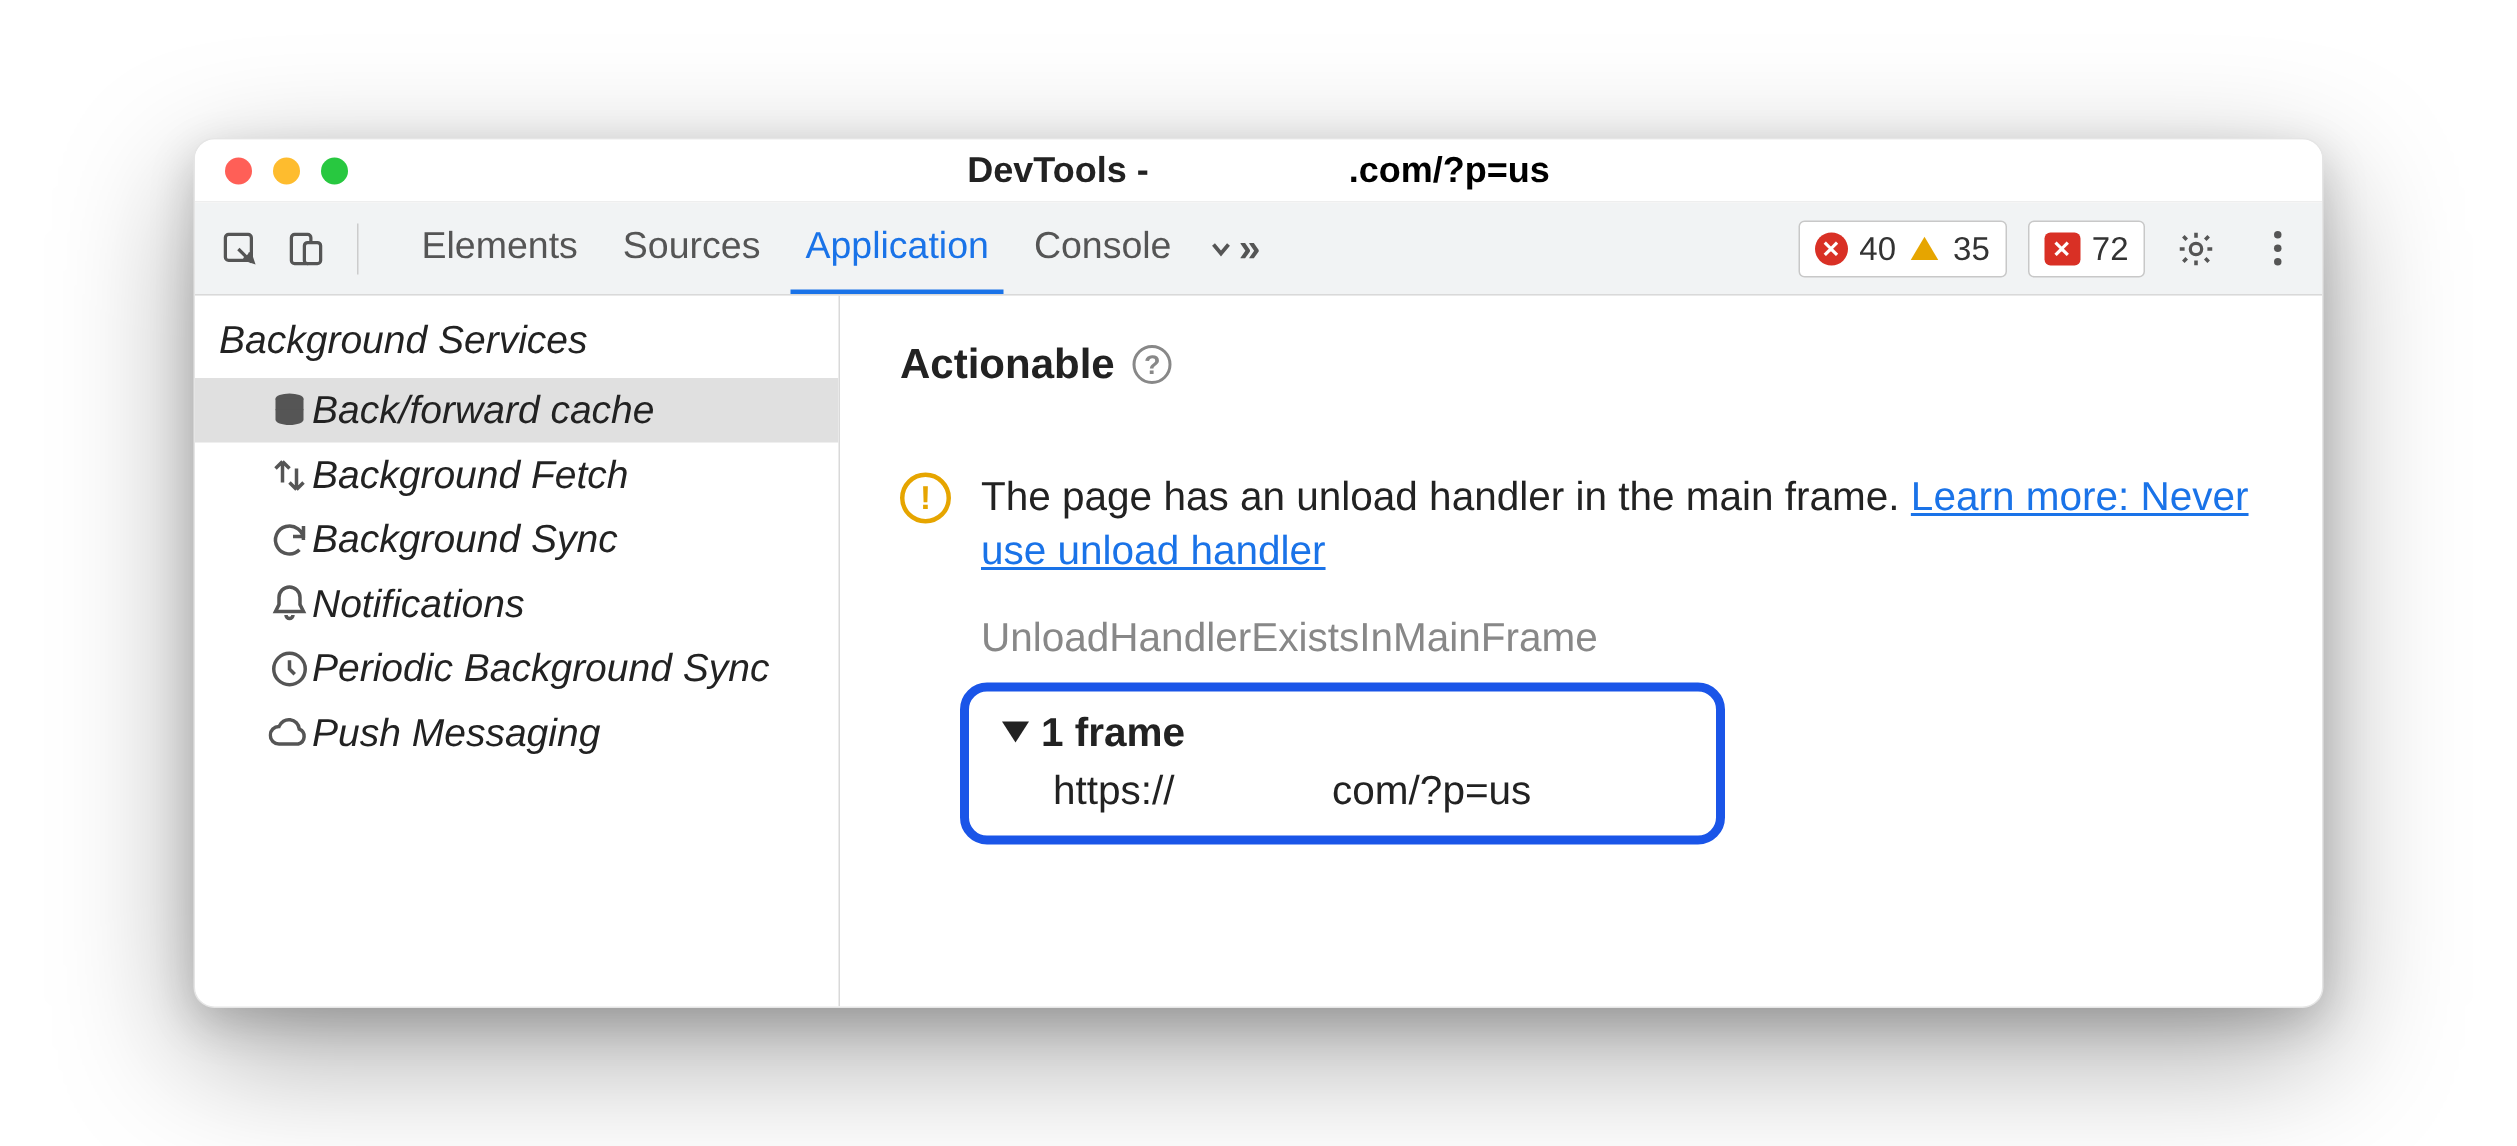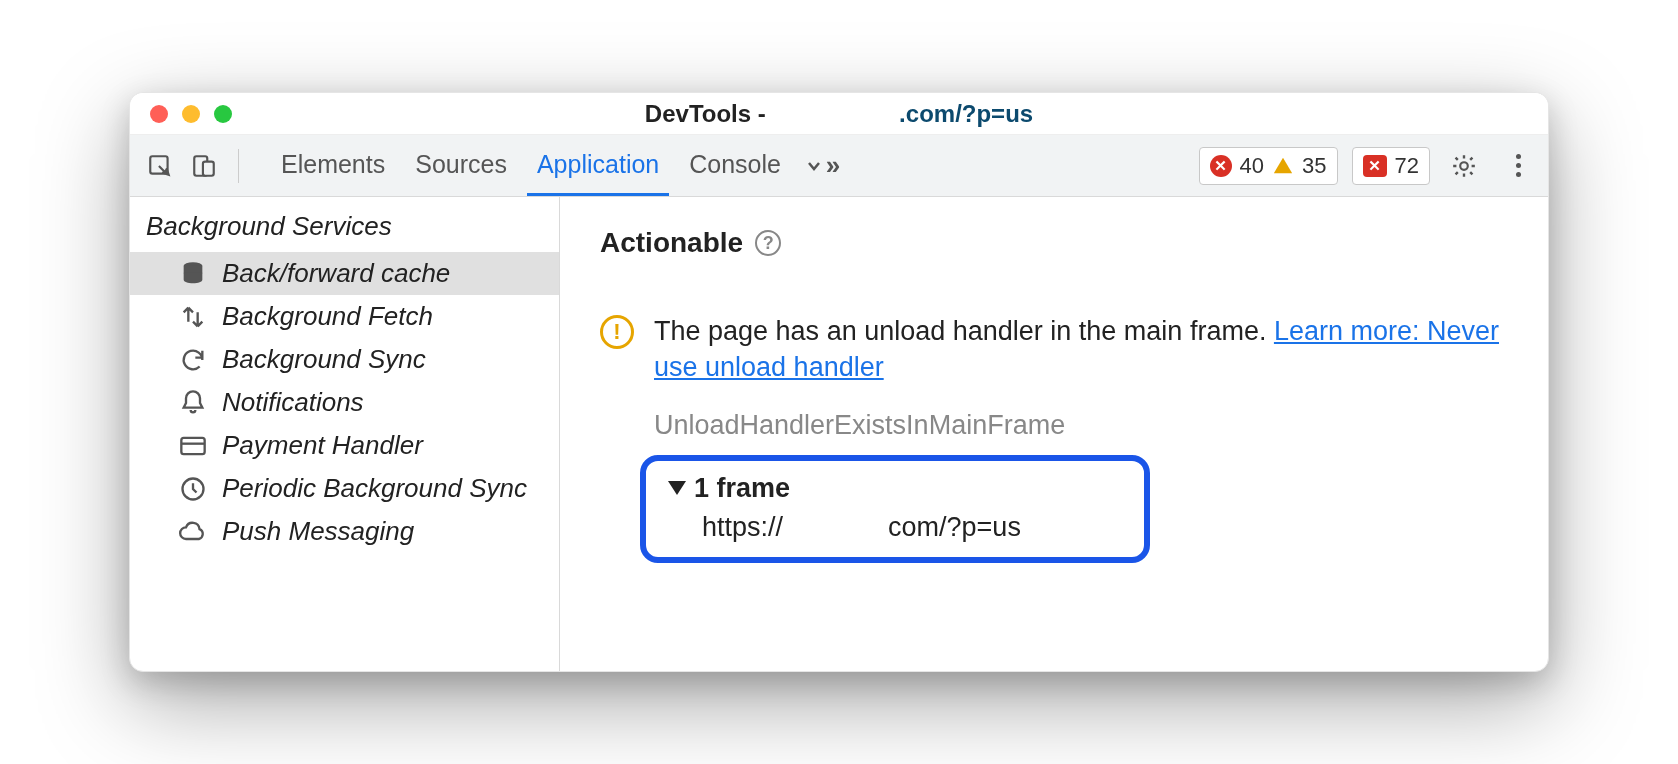--- a/index.html
+++ b/index.html
@@ -43,21 +43,21 @@
   .dot.green { background: #28c840; }
   .title {
     position: absolute;
     left: 0; right: 0;
     text-align: center;
     font-size: 24px;
     font-weight: 600;
     color: #222;
     pointer-events: none;
   }
-  .title .faded { color: #0c4a6e; font-weight: 600; }
+  .title .faded { color: #000000; font-weight: 600; }
   
   .toolbar {
     height: 62px;
     background: #f1f3f4;
     border-bottom: 1px solid #d9d9d9;
     display: flex;
     align-items: center;
     padding: 0 10px;
     gap: 4px;
   }
@@ -125,21 +125,20 @@
     font-style: italic;
   }
   .sidebar-heading {
     font-size: 26px;
     color: #222;
     padding: 8px 16px 10px 16px;
   }
   .sidebar-item {
     display: flex;
     align-items: center;
-    gap: 14px;
     padding: 6px 16px 6px 48px;
     font-size: 26px;
     color: #222;
     cursor: pointer;
     white-space: nowrap;
     overflow: hidden;
   }
   .sidebar-item.selected { background:#e0e0e0; }
   .sidebar-item .sicon { width: 30px; height: 30px; display:flex; align-items:center; justify-content:center; flex-shrink:0;}
   .sidebar-item .sicon svg { width:28px; height:28px; stroke:#555; fill:none; stroke-width:2;}
@@ -335,29 +334,20 @@
         <span class="sicon">
             <svg viewBox="0 0 24 24" fill="#555">
               <path d="M12 2a6 6 0 0 0-6 6v4l-2 4h16l-2-4V8a6 6 0 0 0-6-6zM10 18a2 2 0 0 0 4 0"></path>
             </svg>
           </span>
         <span>Notifications</span>
       </div>
       <div class="sidebar-item">
         <span class="sicon">
             <svg viewBox="0 0 24 24" stroke="#555" stroke-width="2.5" fill="none">
-              <rect x="2" y="5" width="20" height="14" rx="2"></rect>
-              <path d="M2 10h20"></path>
-            </svg>
-          </span>
-        <span>Payment Handler</span>
-      </div>
-      <div class="sidebar-item">
-        <span class="sicon">
-            <svg viewBox="0 0 24 24" stroke="#555" stroke-width="2.5" fill="none">
               <circle cx="12" cy="12" r="9"></circle>
               <path d="M12 7v5l3 3"></path>
             </svg>
           </span>
         <span>Periodic Background Sync</span>
       </div>
       <div class="sidebar-item">
         <span class="sicon">
             <svg viewBox="0 0 24 24" fill="#555">
               <path d="M6 18a5 5 0 0 1 0-10 6 6 0 0 1 11.6 1.5A4.5 4.5 0 0 1 17 18H6z"></path>

